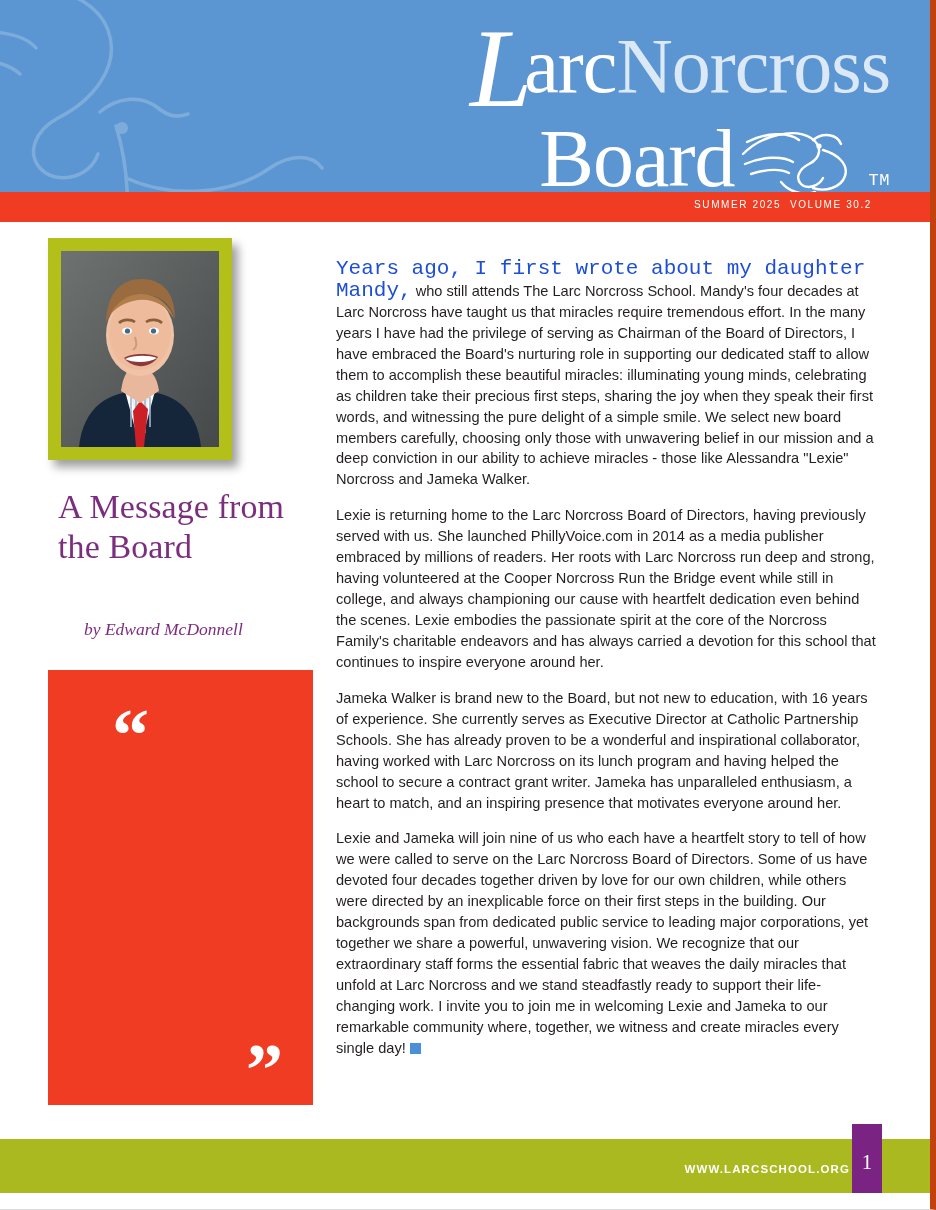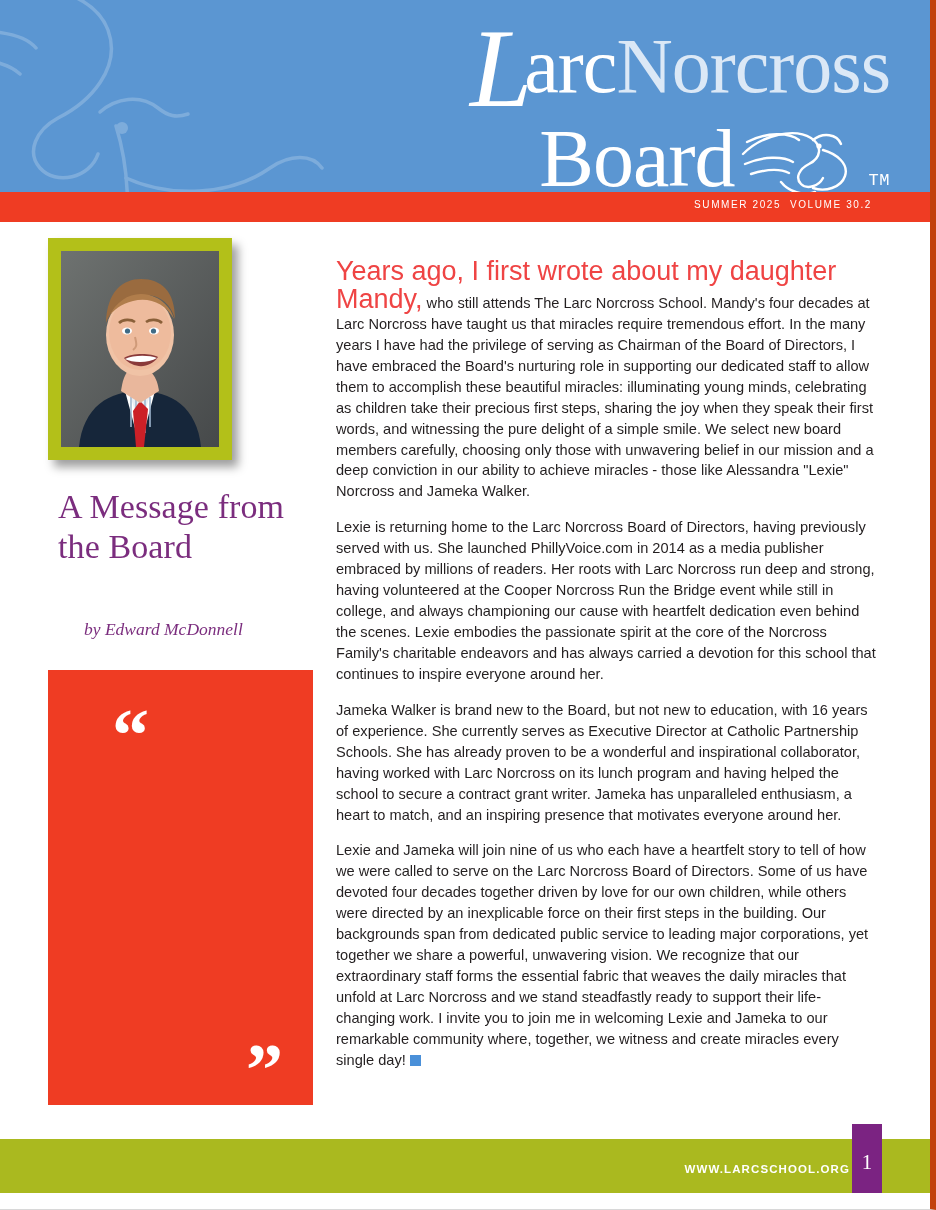--- a/index.html
+++ b/index.html
@@ -154,23 +154,23 @@
 
   
   .body-col{
     position:absolute;left:336px;top:258px;width:540px;
     color:#231f20;
     font-size:14.6px;
     line-height:1.435;
   }
   .body-col p{margin:0 0 15px 0;}
   .lead-in{
-    color:#ef4444;
-    font-family:Liberation Sans, sans-serif;
-    font-size:27px;
+    color:#1d4ed8;
+    font-family:Liberation Mono, monospace;
+    font-size:21px;
     line-height:1;
   }
   .endmark{
     display:inline-block;
     width:11px;height:11px;
     background:#4a90d9;
     vertical-align:-1px;
     margin-left:4px;
   }
 

